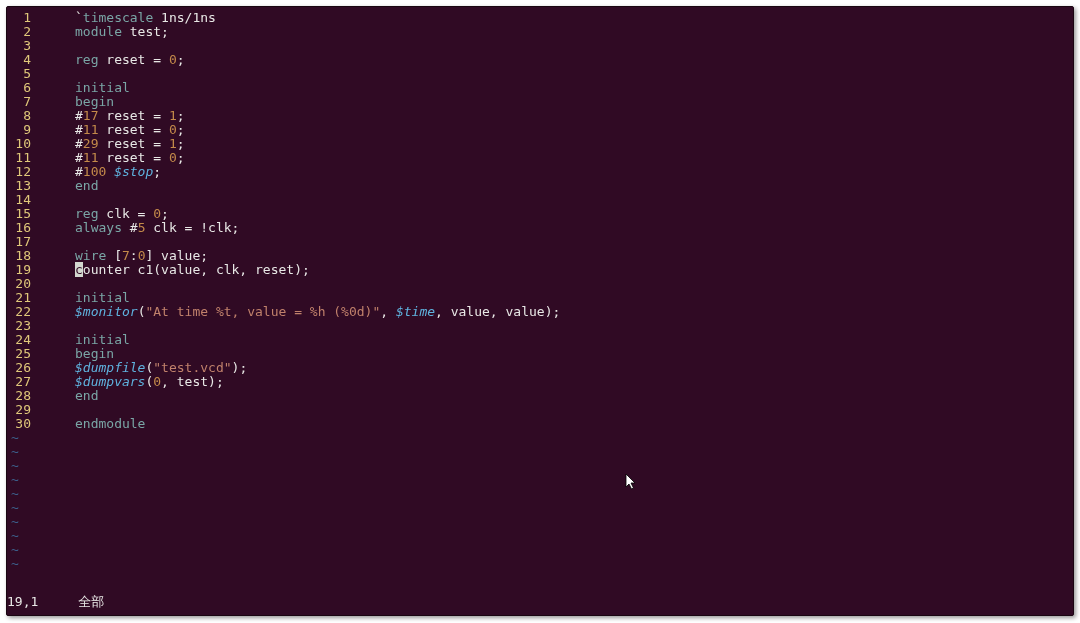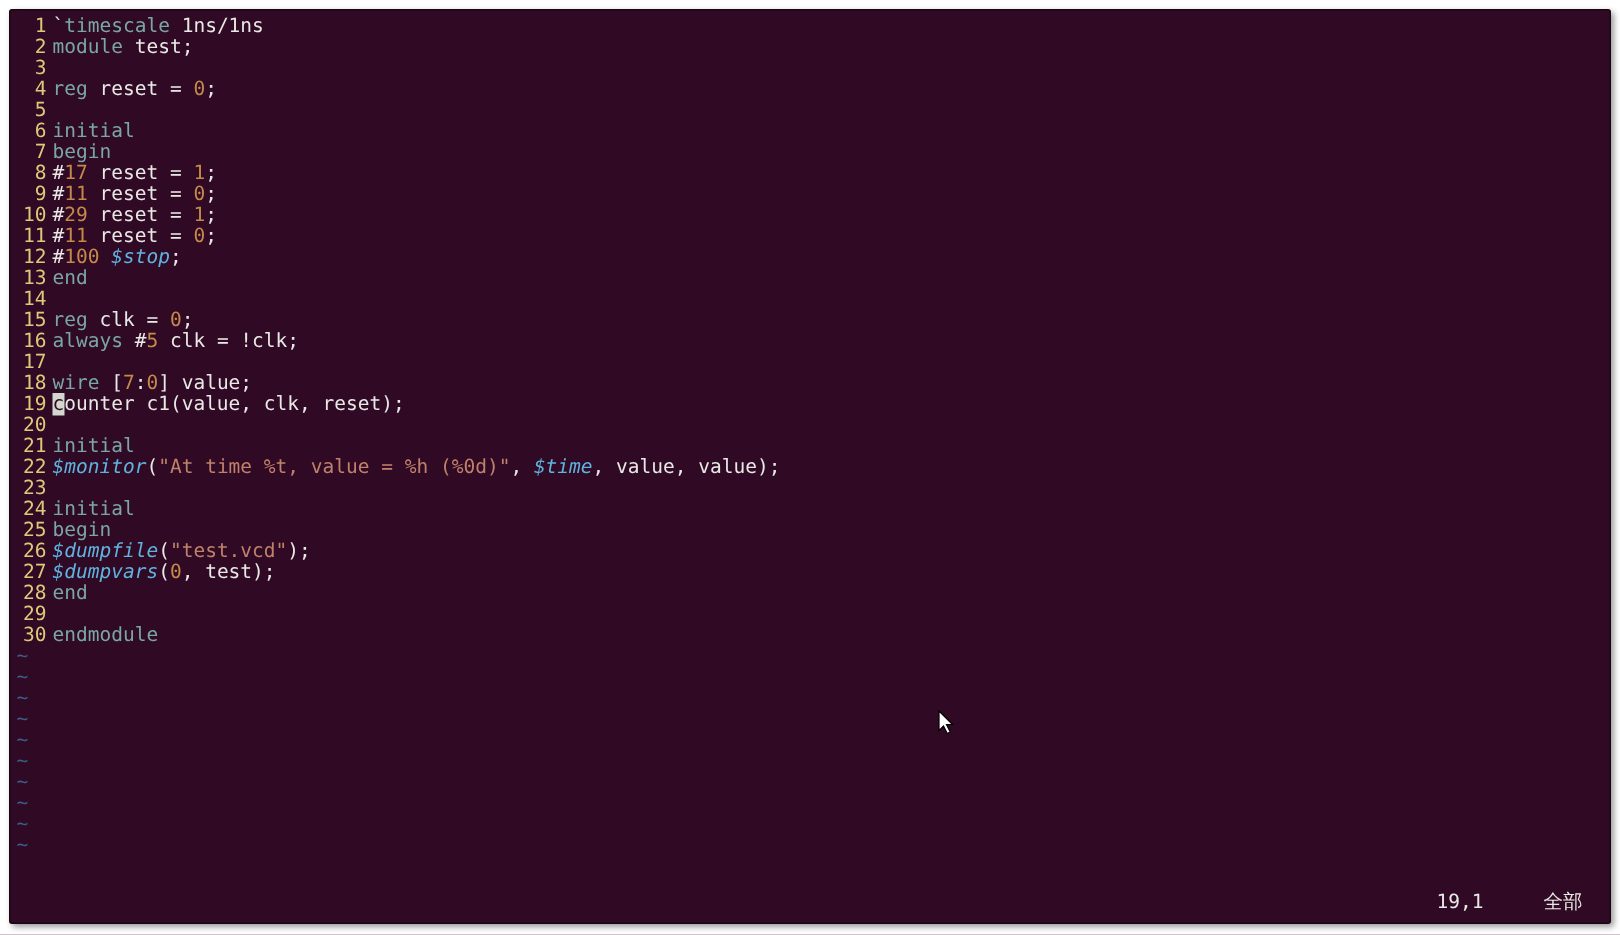--- a/index.html
+++ b/index.html
@@ -39,20 +39,21 @@
   }
   .lineno {
     width: 24px;
     text-align: right;
     color: #e0c87a;
     flex: 0 0 auto;
     padding-right: 4px;
   }
   .codetext {
     flex: 1 1 auto;
+    margin-left: 40px;
   }
   .kw   { color: #7aa6a6; }       
   .num  { color: #c48a4a; }       
   .sys  { color: #5fb3df; font-style: italic; }       
   .str  { color: #c0816b; }       
   .plain{ color: #e8e8e6; }
   .tilde-line {
     color: #3c5f8a;
     padding-left: 4px;
     height: 14px;
@@ -62,21 +63,21 @@
     color: #300a24;
   }
   .status-bar {
     position: absolute;
     bottom: 4px;
     left: 0;
     right: 8px;
     height: 16px;
     color: #e8e8e6;
     display: flex;
-    justify-content: flex-end;
+    justify-content: flex-start;
     gap: 40px;
     padding-right: 10px;
     font-family: inherit;
     font-size: 13px;
   }
   .mouse-pointer {
     position: absolute;
     left: 618px;
     top: 466px;
     pointer-events: none;

